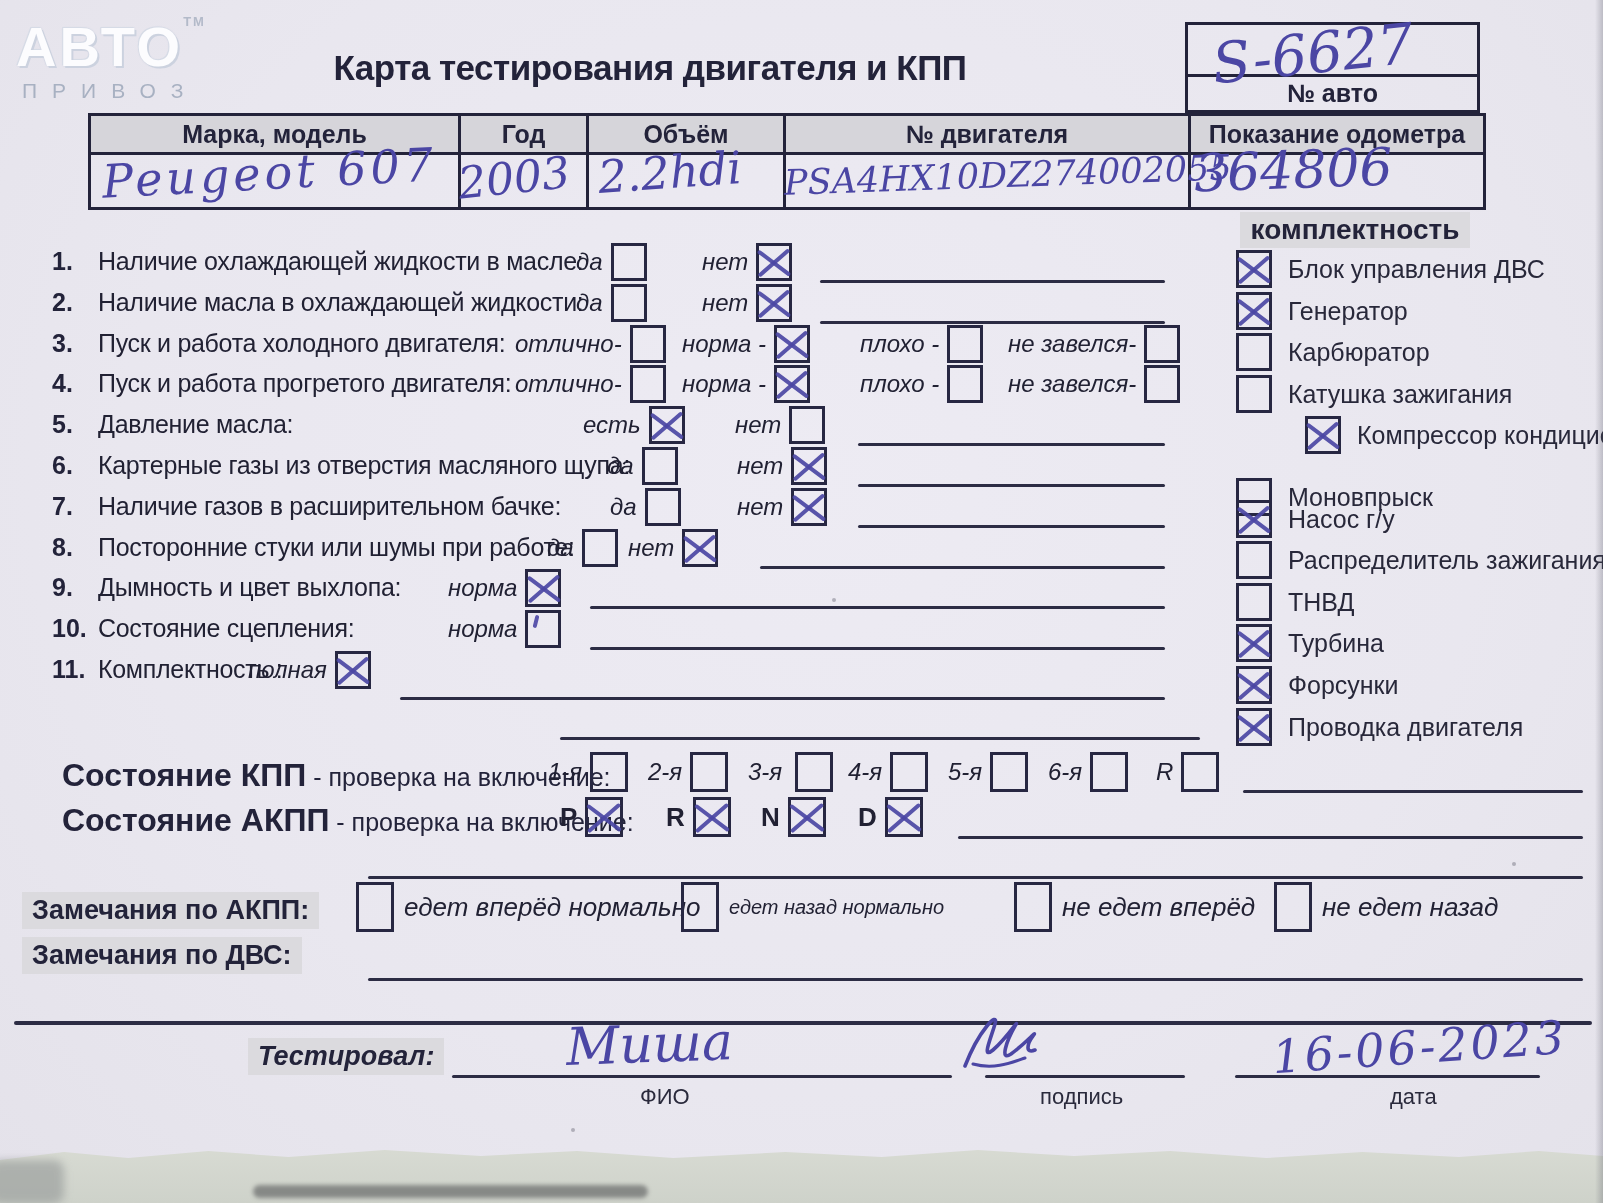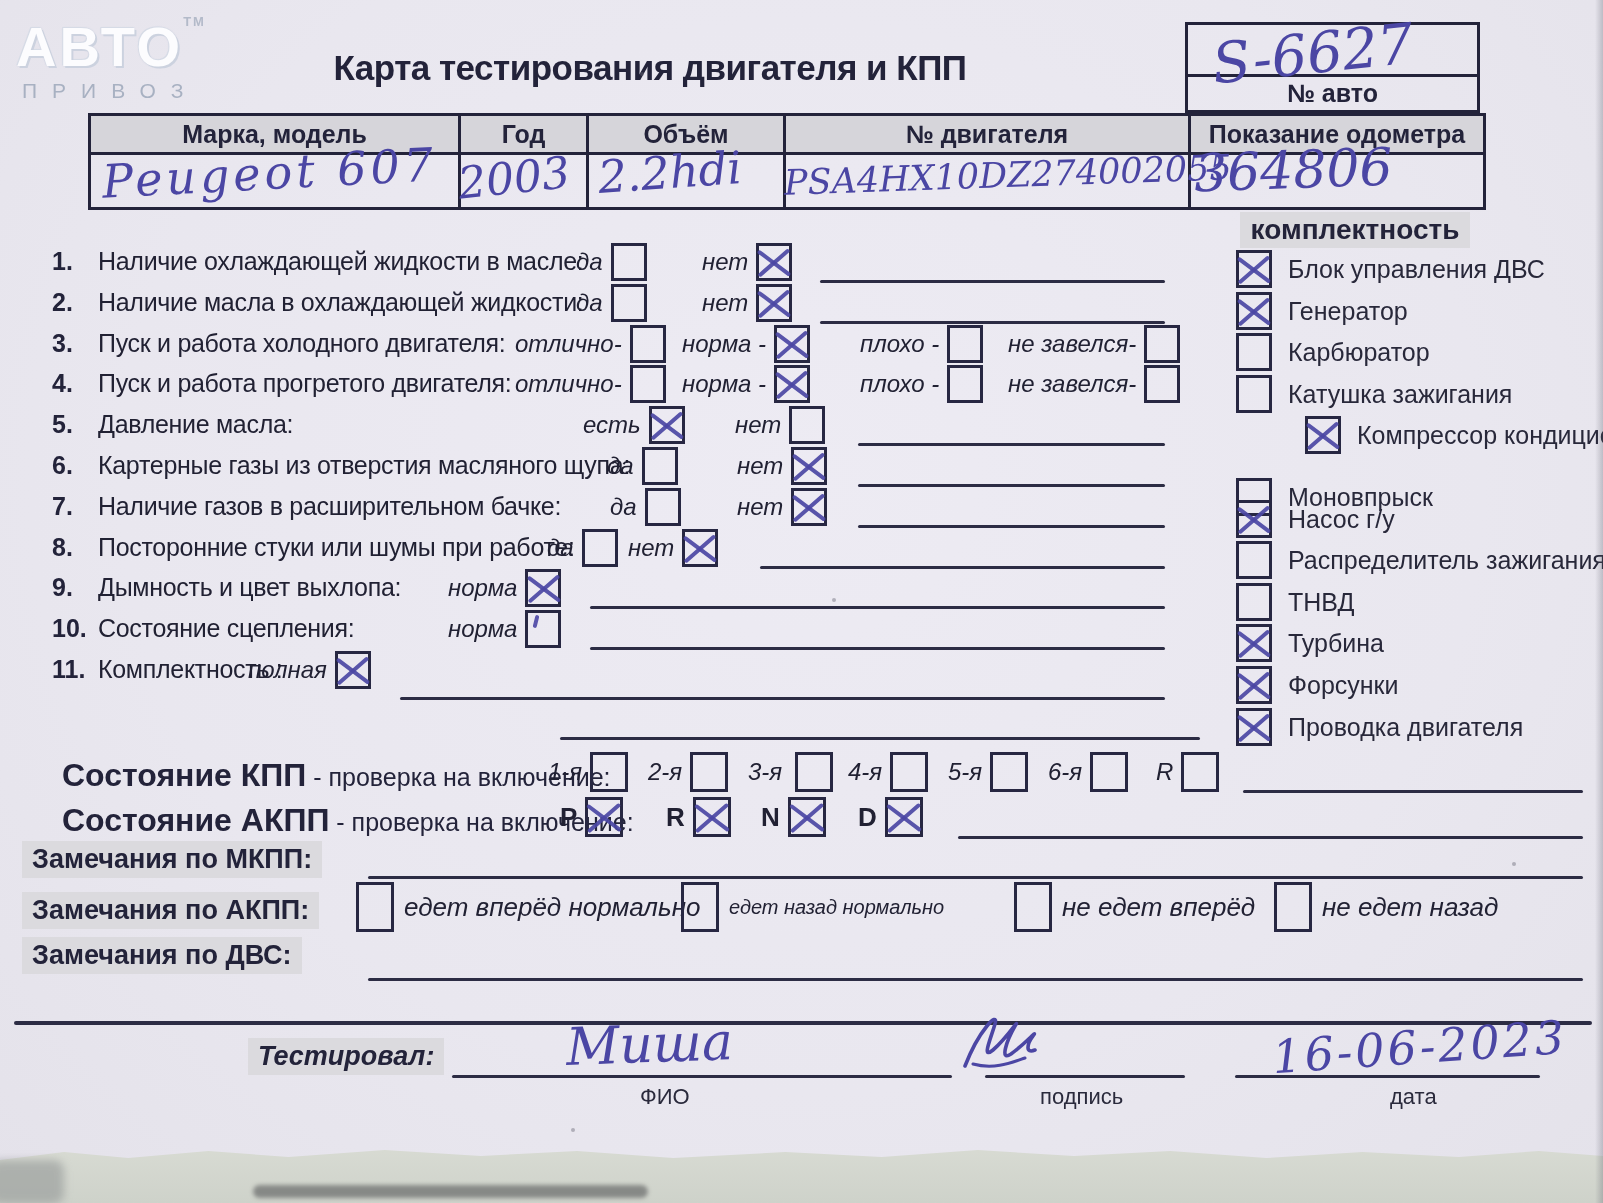--- a/index.html
+++ b/index.html
@@ -338,21 +338,20 @@
         <span class="opt-label" style="font-style: normal; font-weight: 700; font-size: 26px;">N</span>
         <span class="cb mid mark-x"></span>
       </div>
       <div class="optgroup" style="left: 858px; top: 798px;">
         <span class="opt-label" style="font-style: normal; font-weight: 700; font-size: 26px;">D</span>
         <span class="cb mid mark-x"></span>
       </div>
     </div>
   <div class="line" style="left:958px;top:836px;width:625px;"></div>
 
-  <div class="sect hl" style="left:22px;top:841px;">Замечания по МКПП:</div>
   <div class="line" style="left:368px;top:876px;width:1215px;"></div>
 
   <div class="sect hl" style="left:22px;top:892px;">Замечания по АКПП:</div>
   <div id="akpp-remarks-options">
       <div class="optgroup" style="left: 356px; top: 884px; height: 46px; gap: 10px;">
         <span class="cb tall"></span>
         <span class="opt-label" style="font-size: 26px;">едет вперёд нормально</span>
       </div>
       <div class="optgroup" style="left: 681px; top: 884px; height: 46px; gap: 10px;">
         <span class="cb tall"></span>

